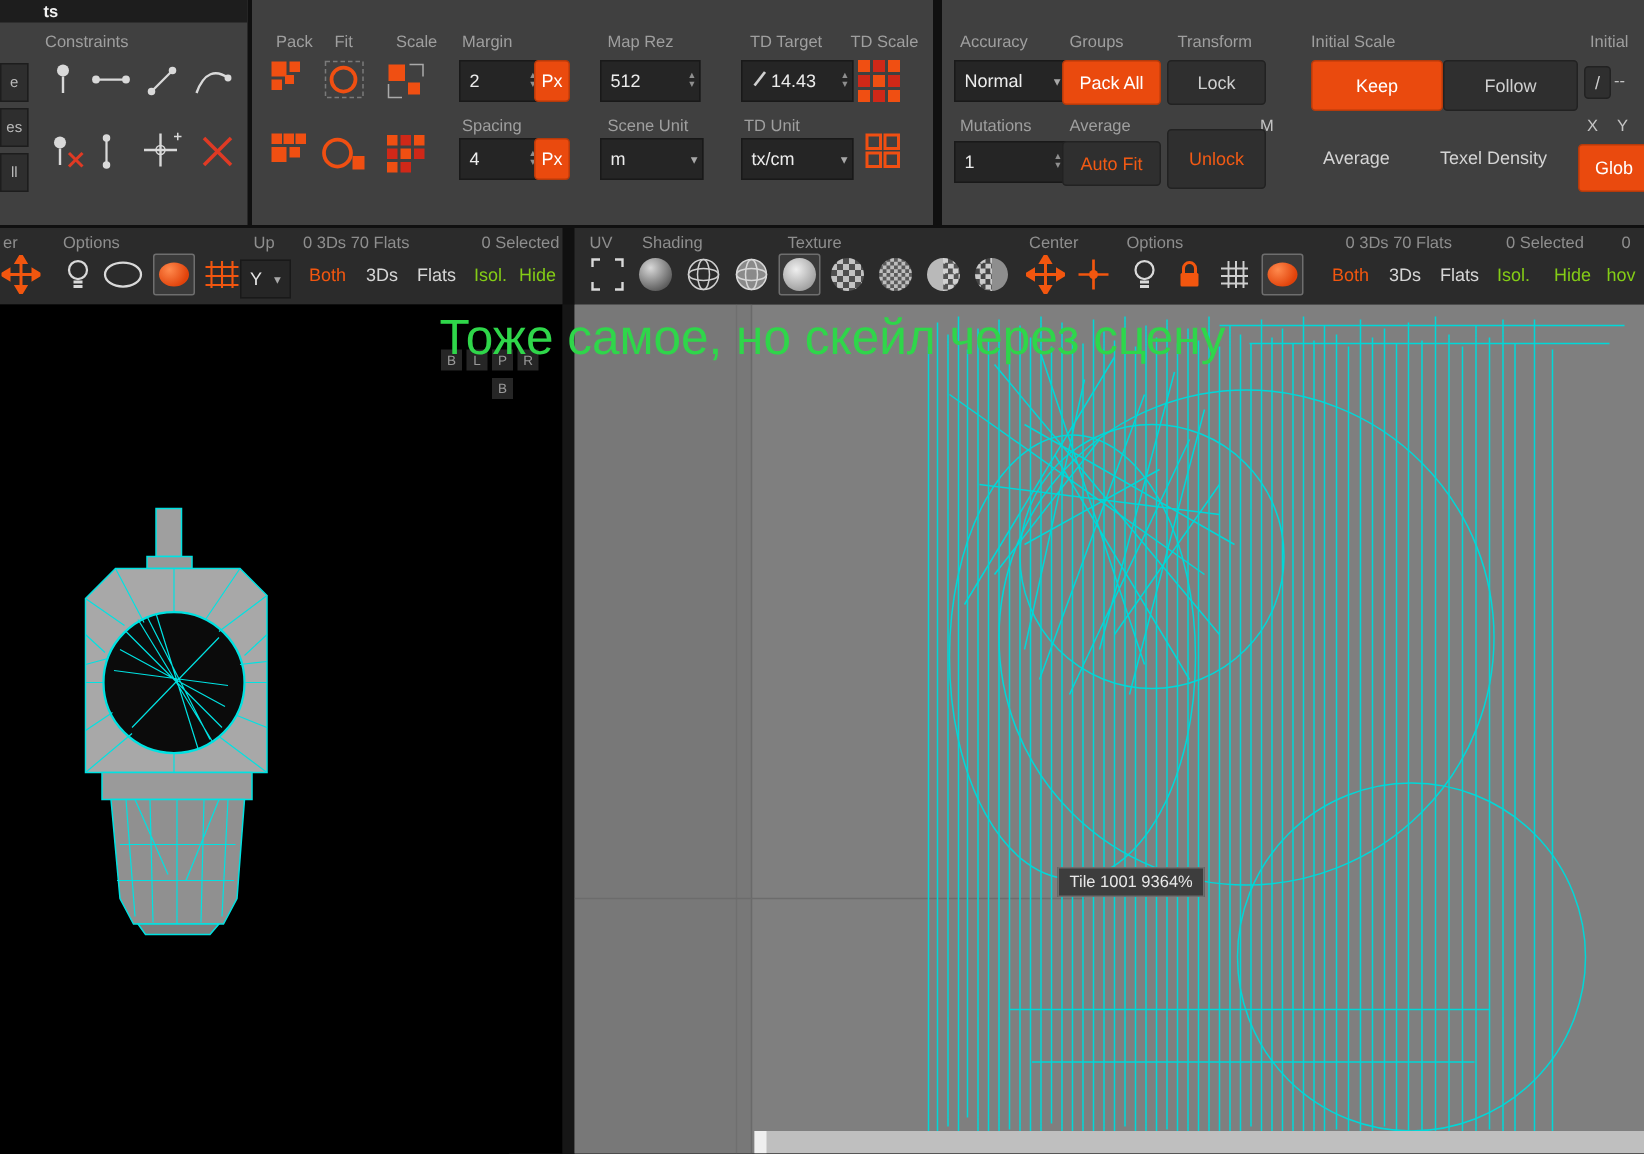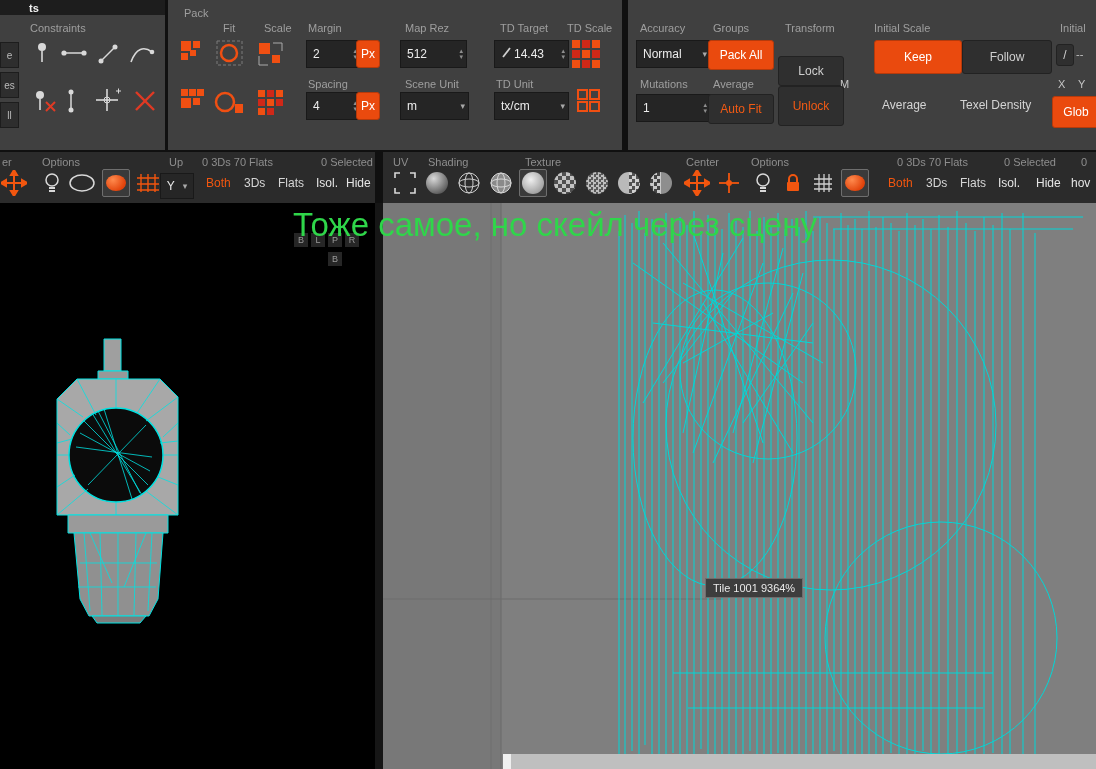--- a/index.html
+++ b/index.html
@@ -22,21 +22,21 @@
   .icon{position:absolute;display:flex;align-items:center;justify-content:center}
   .edgebtn{position:absolute;left:0;width:17px;height:24px;background:#2e2e2e;border:1px solid #1d1d1d;
            color:#bbb;font-size:10px;display:flex;align-items:center;justify-content:center;overflow:hidden}
   
   .toolbar{position:absolute;top:152px;height:51px;background:#2b2b2b;overflow:hidden}
   .tlbl{position:absolute;top:4px;color:#8e8e8e;font-size:11px;white-space:nowrap}
   .ticon{position:absolute;top:17px;width:28px;height:28px;display:flex;align-items:center;justify-content:center}
   .ticon.boxed{border:1px solid #6e6e6e;background:#3a3a3a;border-radius:2px;box-sizing:border-box}
   .ttext{position:absolute;top:24px;font-size:12px;color:#d6d6d6;white-space:nowrap}
   .ttext.orange{color:#f2560f}
-  .ttext.dim{color:#e5e5e5}
+  .ttext.dim{color:#84cc16}
   .sphere{width:22px;height:22px;border-radius:50%}
   .sph-shaded{background:radial-gradient(circle at 35% 30%,#d8d8d8,#5d5d5d 75%)}
   .sph-light{background:radial-gradient(circle at 40% 35%,#efefef,#9a9a9a 80%)}
   .sph-orange{background:radial-gradient(circle at 35% 30%,#ff8a4d,#e1420a 72%)}
   .sph-checker{background:repeating-conic-gradient(#c2c2c2 0 25%,#4f4f4f 0 50%);background-size:8px 8px}
   .sph-checker-fine{background:repeating-conic-gradient(#bdbdbd 0 25%,#5a5a5a 0 50%);background-size:5px 5px}
   .sph-half1{background:linear-gradient(90deg,#b9b9b9 50%,rgba(0,0,0,0) 50%),
              repeating-conic-gradient(#d0d0d0 0 25%,#525252 0 50%);background-size:100% 100%,7px 7px}
   .sph-half2{background:linear-gradient(270deg,#8e8e8e 50%,rgba(0,0,0,0) 50%),
              repeating-conic-gradient(#cacaca 0 25%,#444 0 50%);background-size:100% 100%,7px 7px}
@@ -131,21 +131,21 @@
     <svg width="26" height="26">
         <g stroke="#e03a24" stroke-width="2.4">
           <line x1="4" y1="4" x2="22" y2="22"></line>
           <line x1="22" y1="4" x2="4" y2="22"></line>
         </g>
       </svg>
     </div>
 </section>
 
 <section class="panel" style="left:168px;width:454px">
-  <div class="lbl" style="left:16px;top:7px">Pack</div>
+  <div class="lbl" style="left:16px;top:22px">Pack</div>
   <div class="lbl" style="left:55px;top:22px">Fit</div>
   <div class="lbl" style="left:96px;top:22px">Scale</div>
   <div class="lbl" style="left:140px;top:22px">Margin</div>
   <div class="lbl" style="left:237px;top:22px">Map Rez</div>
   <div class="lbl" style="left:332px;top:22px">TD Target</div>
   <div class="lbl" style="left:399px;top:22px">TD Scale</div>
 
   <div class="icon" style="left:12px;top:40px">
     <svg width="26" height="26">
         <g fill="#f04f12">
@@ -290,21 +290,21 @@
   <div class="lbl" style="left:246px;top:22px">Initial Scale</div>
   <div class="lbl" style="left:432px;top:22px">Initial</div>
 
   <div class="inp" style="left:8px;top:40px;width:64px">
     <span class="grow">Normal</span>
     <span class="ddar">▾</span>
     </div>
   <div class="btn orange" style="left:80px;top:40px;width:64px;height:28px">
       <span>Pack All</span>
     </div>
-  <div class="btn dark" style="left:150px;top:56px;width:64px;height:28px">
+  <div class="btn dark" style="left:150px;top:40px;width:64px;height:28px">
       <span>Lock</span>
     </div>
   <div class="btn orange" style="left:246px;top:40px;width:86px;height:32px">
       <span>Keep</span>
     </div>
   <div class="btn dark" style="left:334px;top:40px;width:88px;height:32px">
       <span>Follow</span>
     </div>
   <div class="btn dark" style="left:428px;top:44px;width:16px;height:20px">
       <span>/</span>

